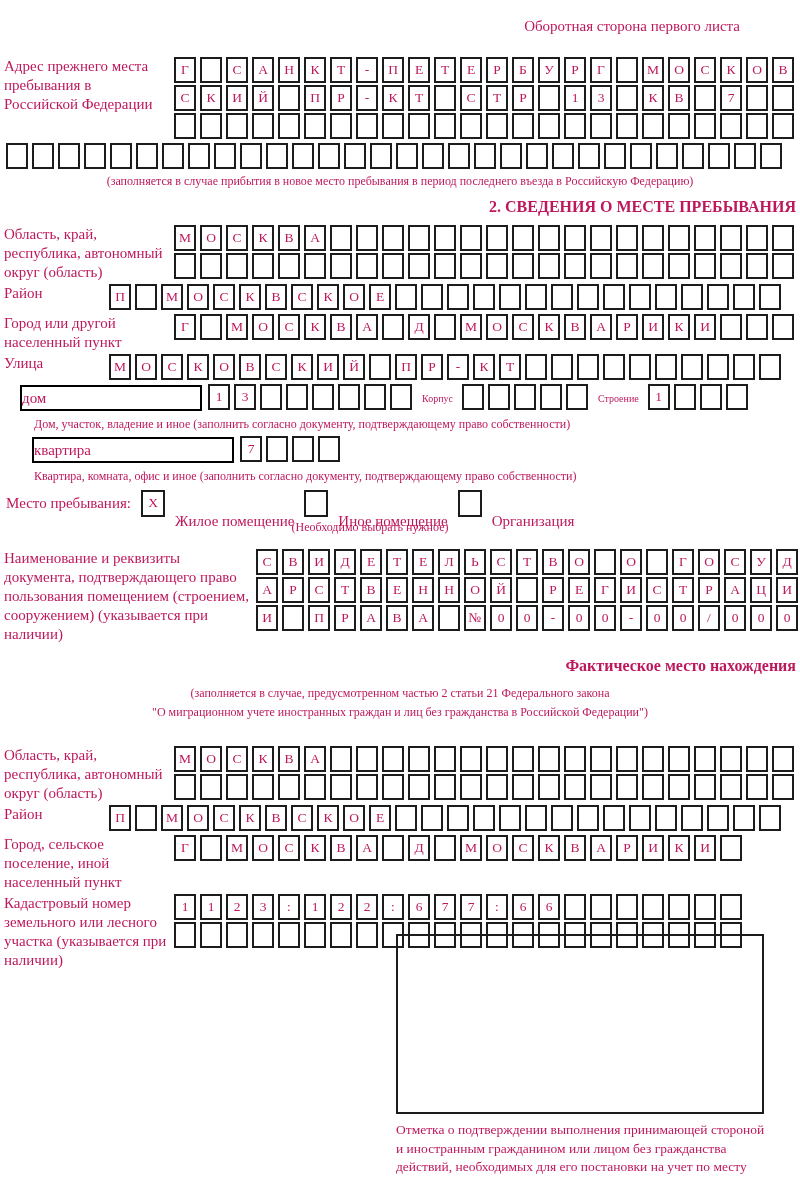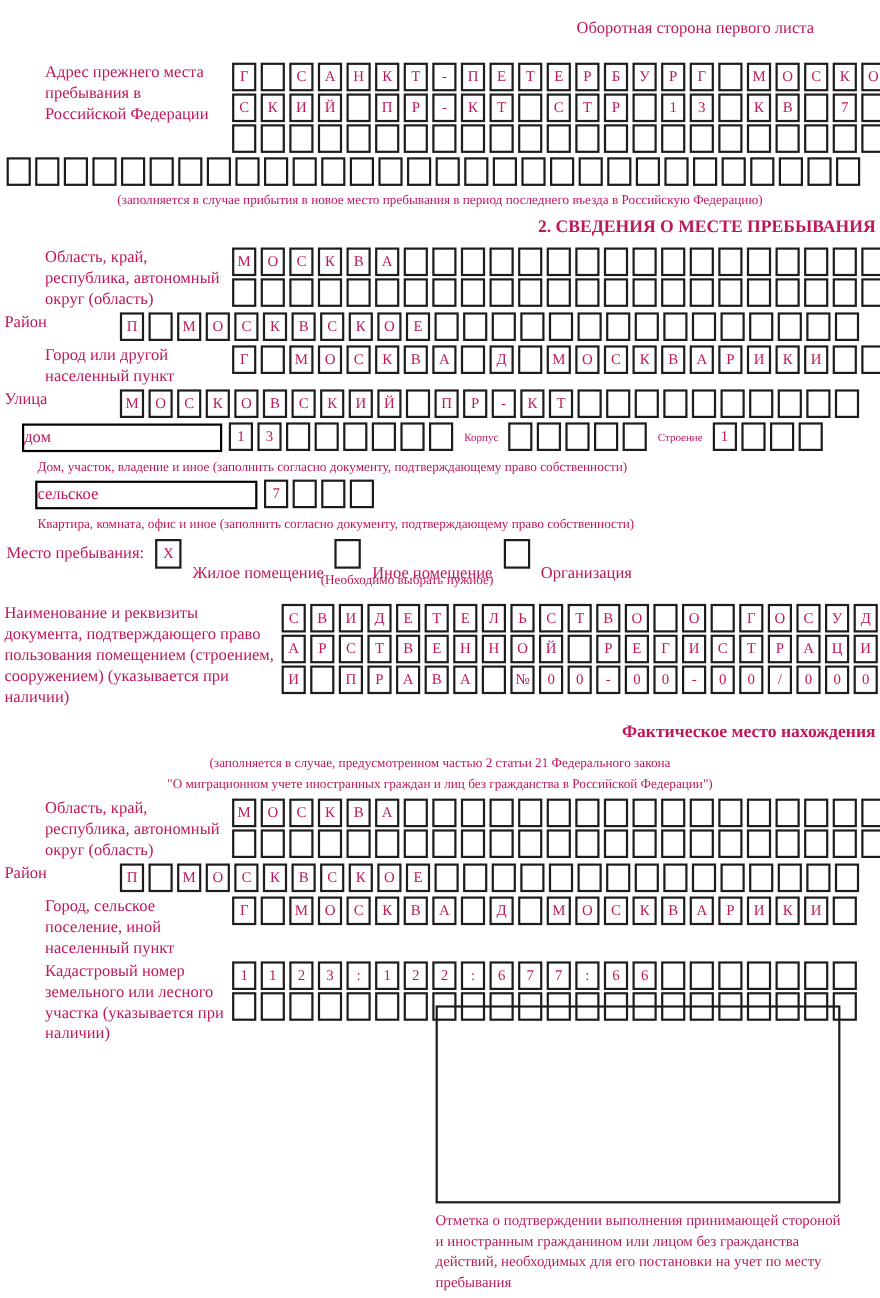--- a/index.html
+++ b/index.html
@@ -9,21 +9,21 @@
     box-sizing:border-box;
     padding:8px 4px 0 4px;
     font-family:"Liberation Serif","DejaVu Serif",serif;
     color:#be185d;
     overflow:hidden;
   }
   .hdr{ text-align:right; padding-right:56px; font-size:15px; margin-top:10px; }
 
   .field{ display:flex; margin-bottom:2px; }
   .flabel{ font-size:15px; line-height:19px; padding-right:6px; box-sizing:border-box; }
-  .w170{ flex:0 0 170px;margin-left:37px; }
+  .w170{ flex:0 0 170px; }
   .w105{ flex:0 0 105px; }
   .w250{ flex:0 0 252px; }
   .rows{ flex:1; }
 
   .cellrow{ display:flex; height:26px; margin-bottom:2px; }
   .cell{
     flex:0 0 auto;
     width:22px; height:26px;
     margin-right:4px;
     border:2px solid #1c1c1c;
@@ -55,21 +55,21 @@
   .inlbl{ font-size:10px; padding:0 9px 0 6px; flex:0 0 auto; }
   .kvrow{ margin-left:28px; }
 
   .mestorow{ display:flex; align-items:center; height:30px; font-size:15px; margin-left:2px; }
   .cb{ width:24px; height:27px; margin:0 10px; }
   .optlbl{ flex:0 0 auto;margin-top:36px; }
   .mnote{ margin-bottom:5px; padding-right:60px; }
 
   .docblk{ margin-top:13px; margin-bottom:4px; }
 
-  .factcaps{ line-height:19px; margin-bottom:4px; }
+  .factcaps{ line-height:19px; margin-bottom:24px; }
 
   .stampwrap{ margin-top:-38px; margin-left:392px; width:372px; }
   .stampbox{ width:368px; height:180px; border:2px solid #1c1c1c; box-sizing:border-box; }
   .stampcap{ font-size:13.5px; line-height:18.5px; text-align:left; margin-top:7px; }
 </style>
 </head>
 <body>
 
 <div class="page">
 
@@ -378,21 +378,21 @@
     <div class="cellrow inline">
         <span class="cell">1</span>
         <span class="cell"></span>
         <span class="cell"></span>
         <span class="cell"></span>
       </div>
   </div>
   <div class="cap capleft">Дом, участок, владение и иное (заполнить согласно документу, подтверждающему право собственности)</div>
 
   <div class="domrow kvrow">
-    <div class="widebox kvbox">сельское</div>
+    <div class="widebox kvbox">квартира</div>
     <div class="cellrow inline">
         <span class="cell">7</span>
         <span class="cell"></span>
         <span class="cell"></span>
         <span class="cell"></span>
       </div>
   </div>
   <div class="cap capleft">Квартира, комната, офис и иное (заполнить согласно документу, подтверждающему право собственности)</div>
 
   <div class="mestorow">

